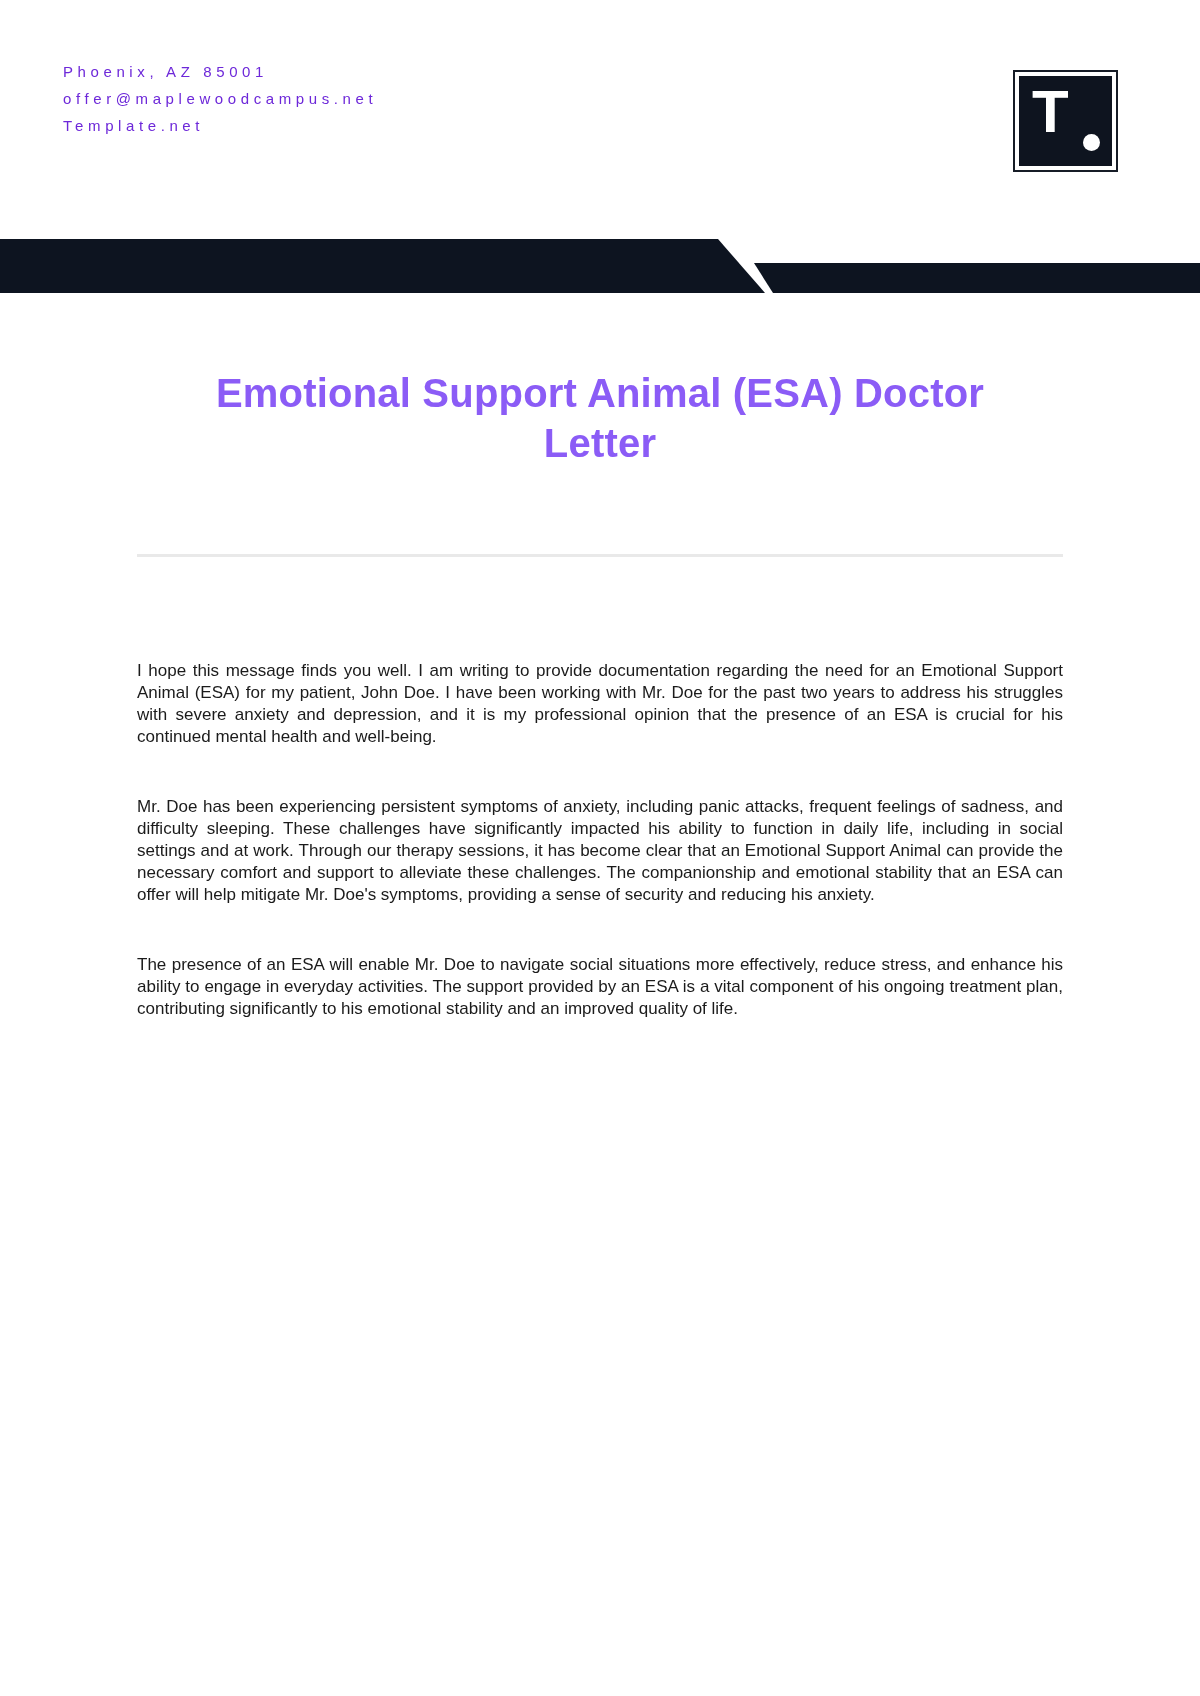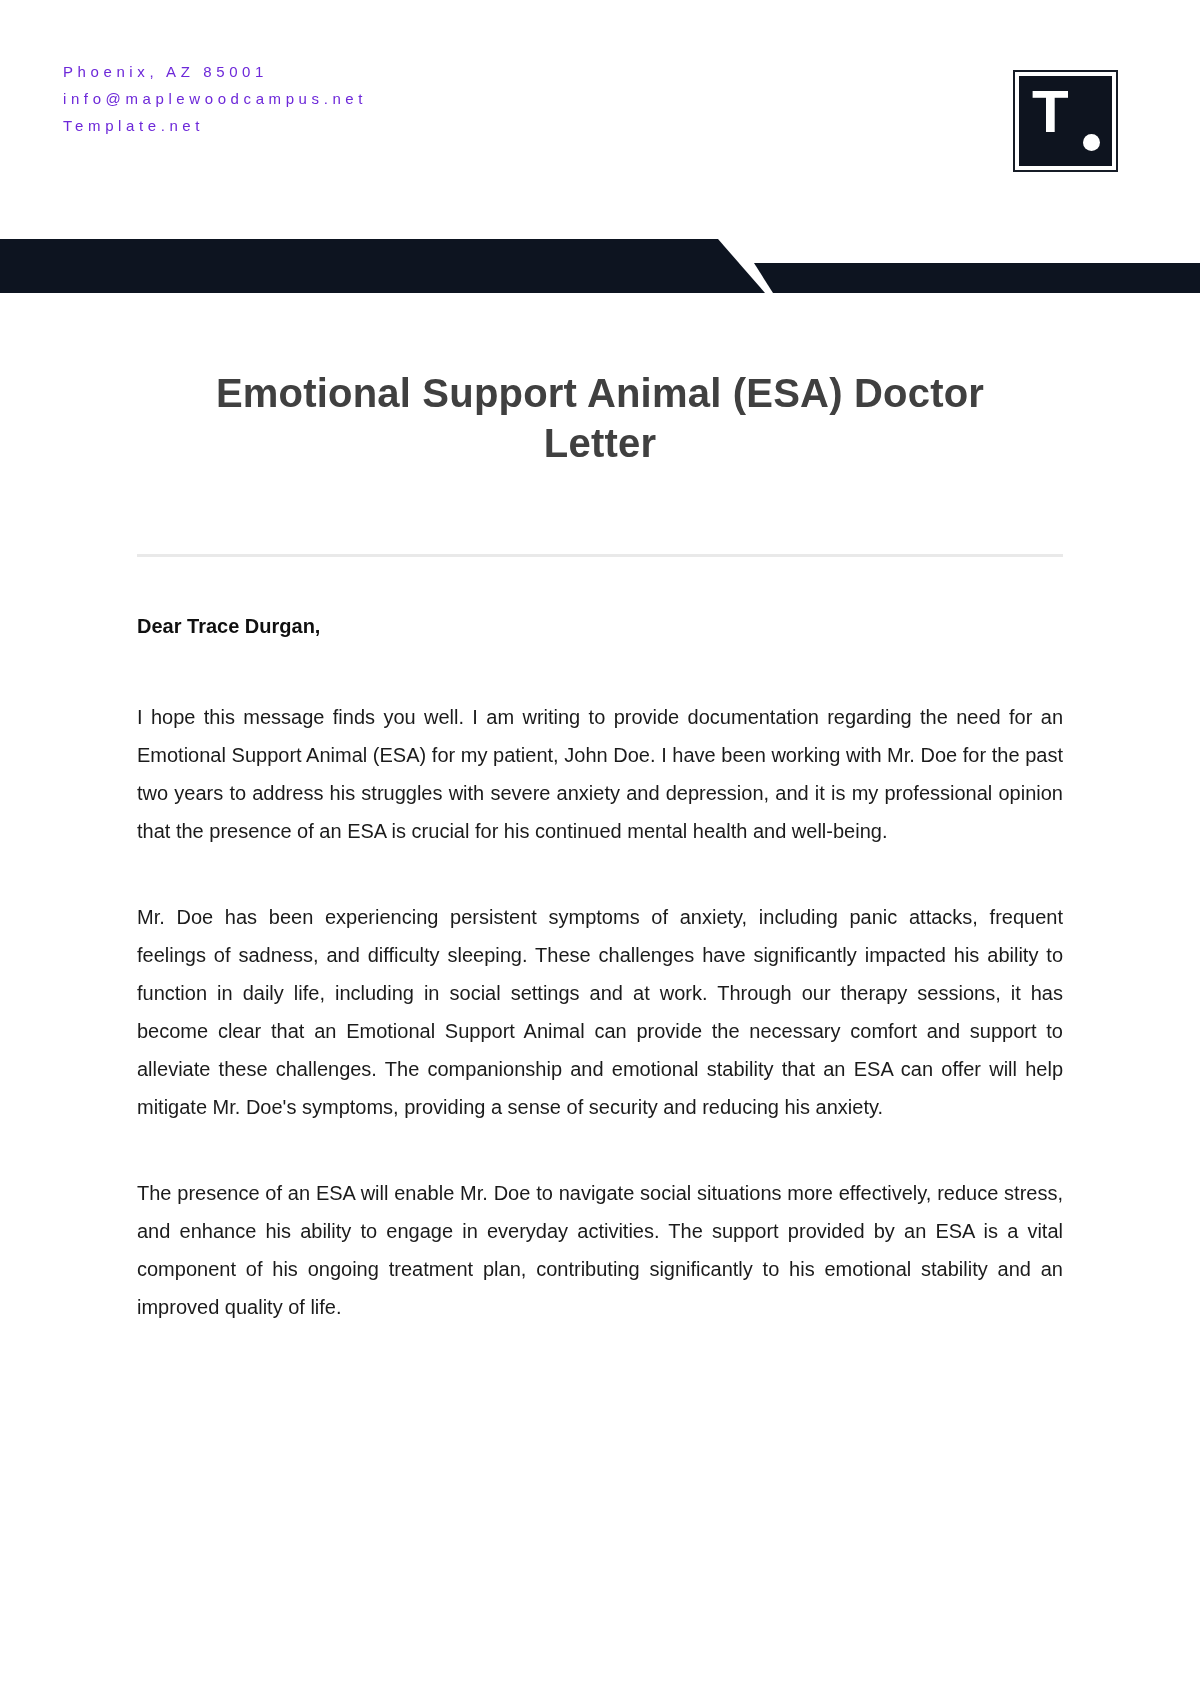--- a/index.html
+++ b/index.html
@@ -79,21 +79,21 @@
   
   h1.title {
     position: absolute;
     top: 368px; left: 160px;
     width: 880px;
     text-align: center;
     font-size: 40px;
     line-height: 50px;
     font-weight: 700;
     letter-spacing: 0.2px;
-    color: #404040;
+    color: #8b5cf6;
   }
   .divider {
     position: absolute;
     top: 554px; left: 137px;
     width: 926px; height: 3px;
     background: #e9e9e9;
     border: none;
   }
 
   
@@ -104,36 +104,36 @@
     color: #1b1b1b;
   }
   .greeting {
     font-size: 20px;
     line-height: 28px;
     font-weight: 700;
     color: #101010;
   }
   .para {
     margin-top: 48px;
-    font-size: 20px;
-    line-height: 38px;
+    font-size: 17px;
+    line-height: 22px;
     text-align: justify;
     color: #1b1b1b;
   }
   .greeting + .para { margin-top: 58px; }
 </style>
 </head>
 <body>
 
 <div class="page">
 
   <header>
     <div class="contact">
       <div class="contact-line">Phoenix, AZ 85001</div>
-      <div class="contact-line">info@maplewoodcampus.net</div>
+      <div class="contact-line">offer@maplewoodcampus.net</div>
       <div class="contact-line">Template.net</div>
     </div>
 
     <div class="logo">
       <div class="logo-inner">
         <span class="logo-letter">T</span>
         <span class="logo-dot"></span>
       </div>
     </div>
   </header>
@@ -141,20 +141,19 @@
   <div>
     <div class="banner-left"></div>
     <div class="banner-right"></div>
   </div>
 
   <main>
     <h1 class="title">Emotional Support Animal (ESA) Doctor Letter</h1>
     <hr class="divider">
 
     <section class="letter-body">
-      <p class="greeting">Dear Trace Durgan,</p>
       <p class="para">I hope this message finds you well. I am writing to provide documentation regarding the need for an Emotional Support Animal (ESA) for my patient, John Doe. I have been working with Mr. Doe for the past two years to address his struggles with severe anxiety and depression, and it is my professional opinion that the presence of an ESA is crucial for his continued mental health and well-being.</p>
       <p class="para">Mr. Doe has been experiencing persistent symptoms of anxiety, including panic attacks, frequent feelings of sadness, and difficulty sleeping. These challenges have significantly impacted his ability to function in daily life, including in social settings and at work. Through our therapy sessions, it has become clear that an Emotional Support Animal can provide the necessary comfort and support to alleviate these challenges. The companionship and emotional stability that an ESA can offer will help mitigate Mr. Doe's symptoms, providing a sense of security and reducing his anxiety.</p>
       <p class="para">The presence of an ESA will enable Mr. Doe to navigate social situations more effectively, reduce stress, and enhance his ability to engage in everyday activities. The support provided by an ESA is a vital component of his ongoing treatment plan, contributing significantly to his emotional stability and an improved quality of life.</p>
     </section>
   </main>
 
 </div>
 
 </body></html>

